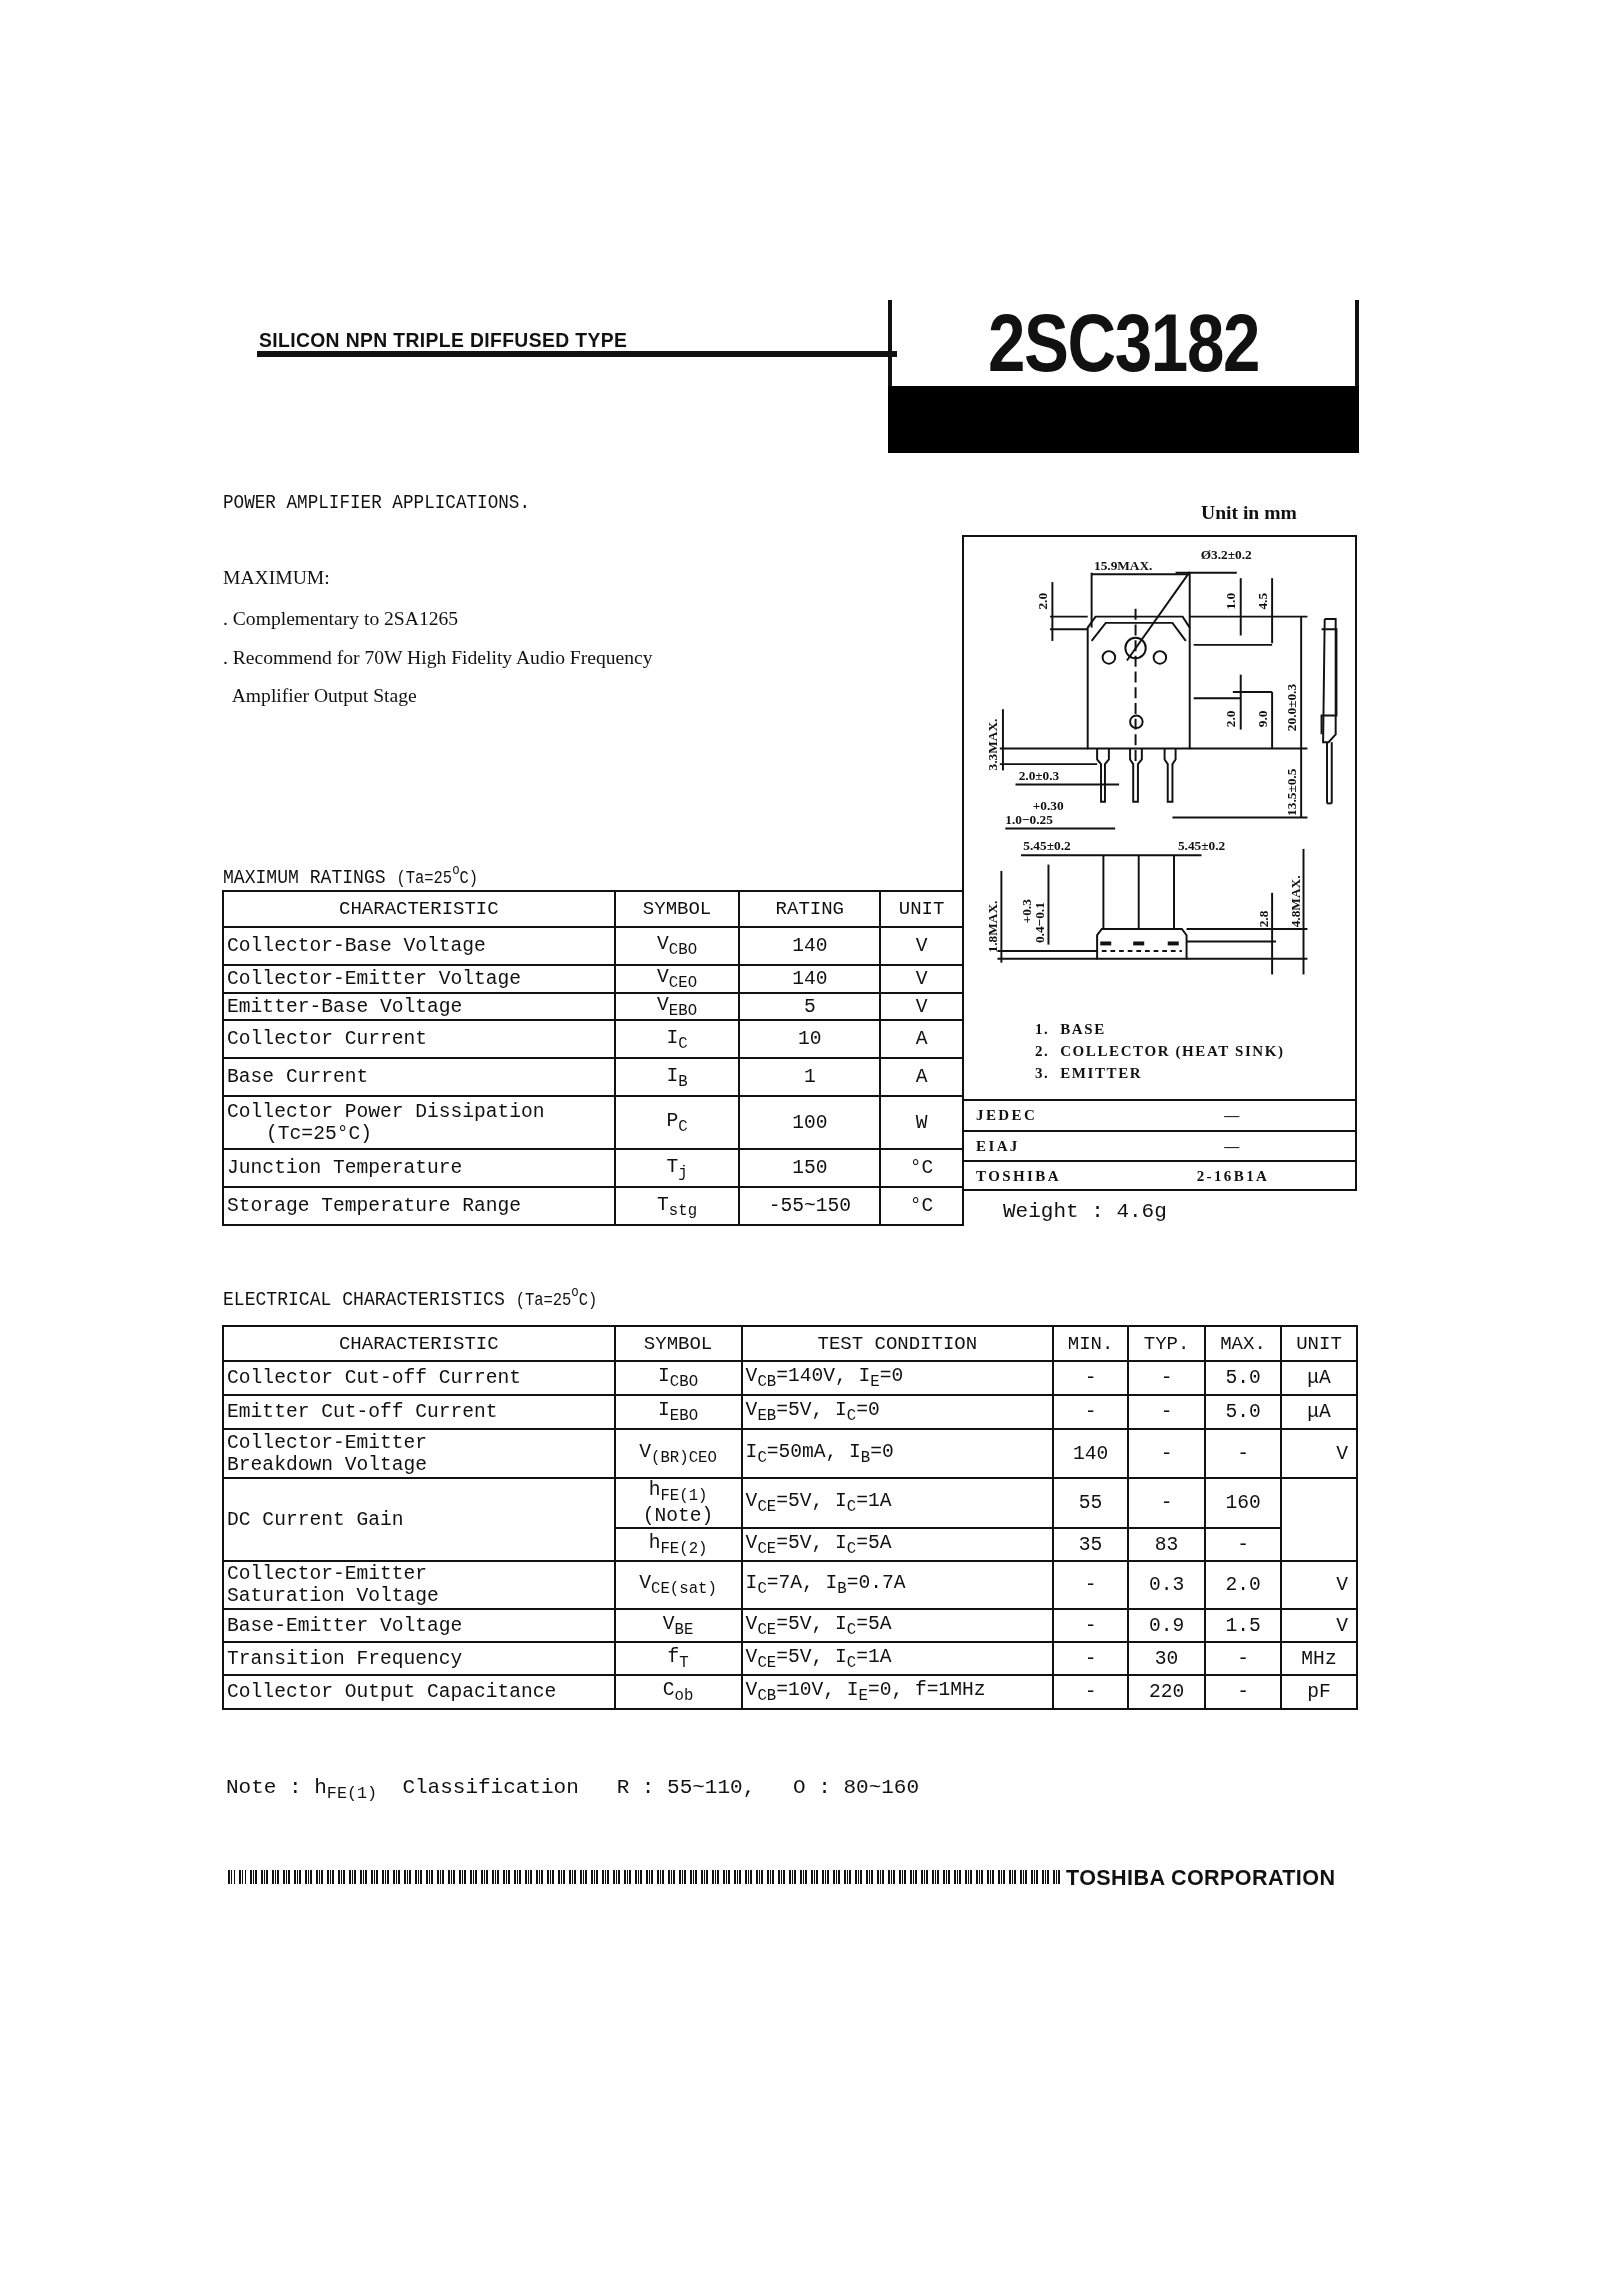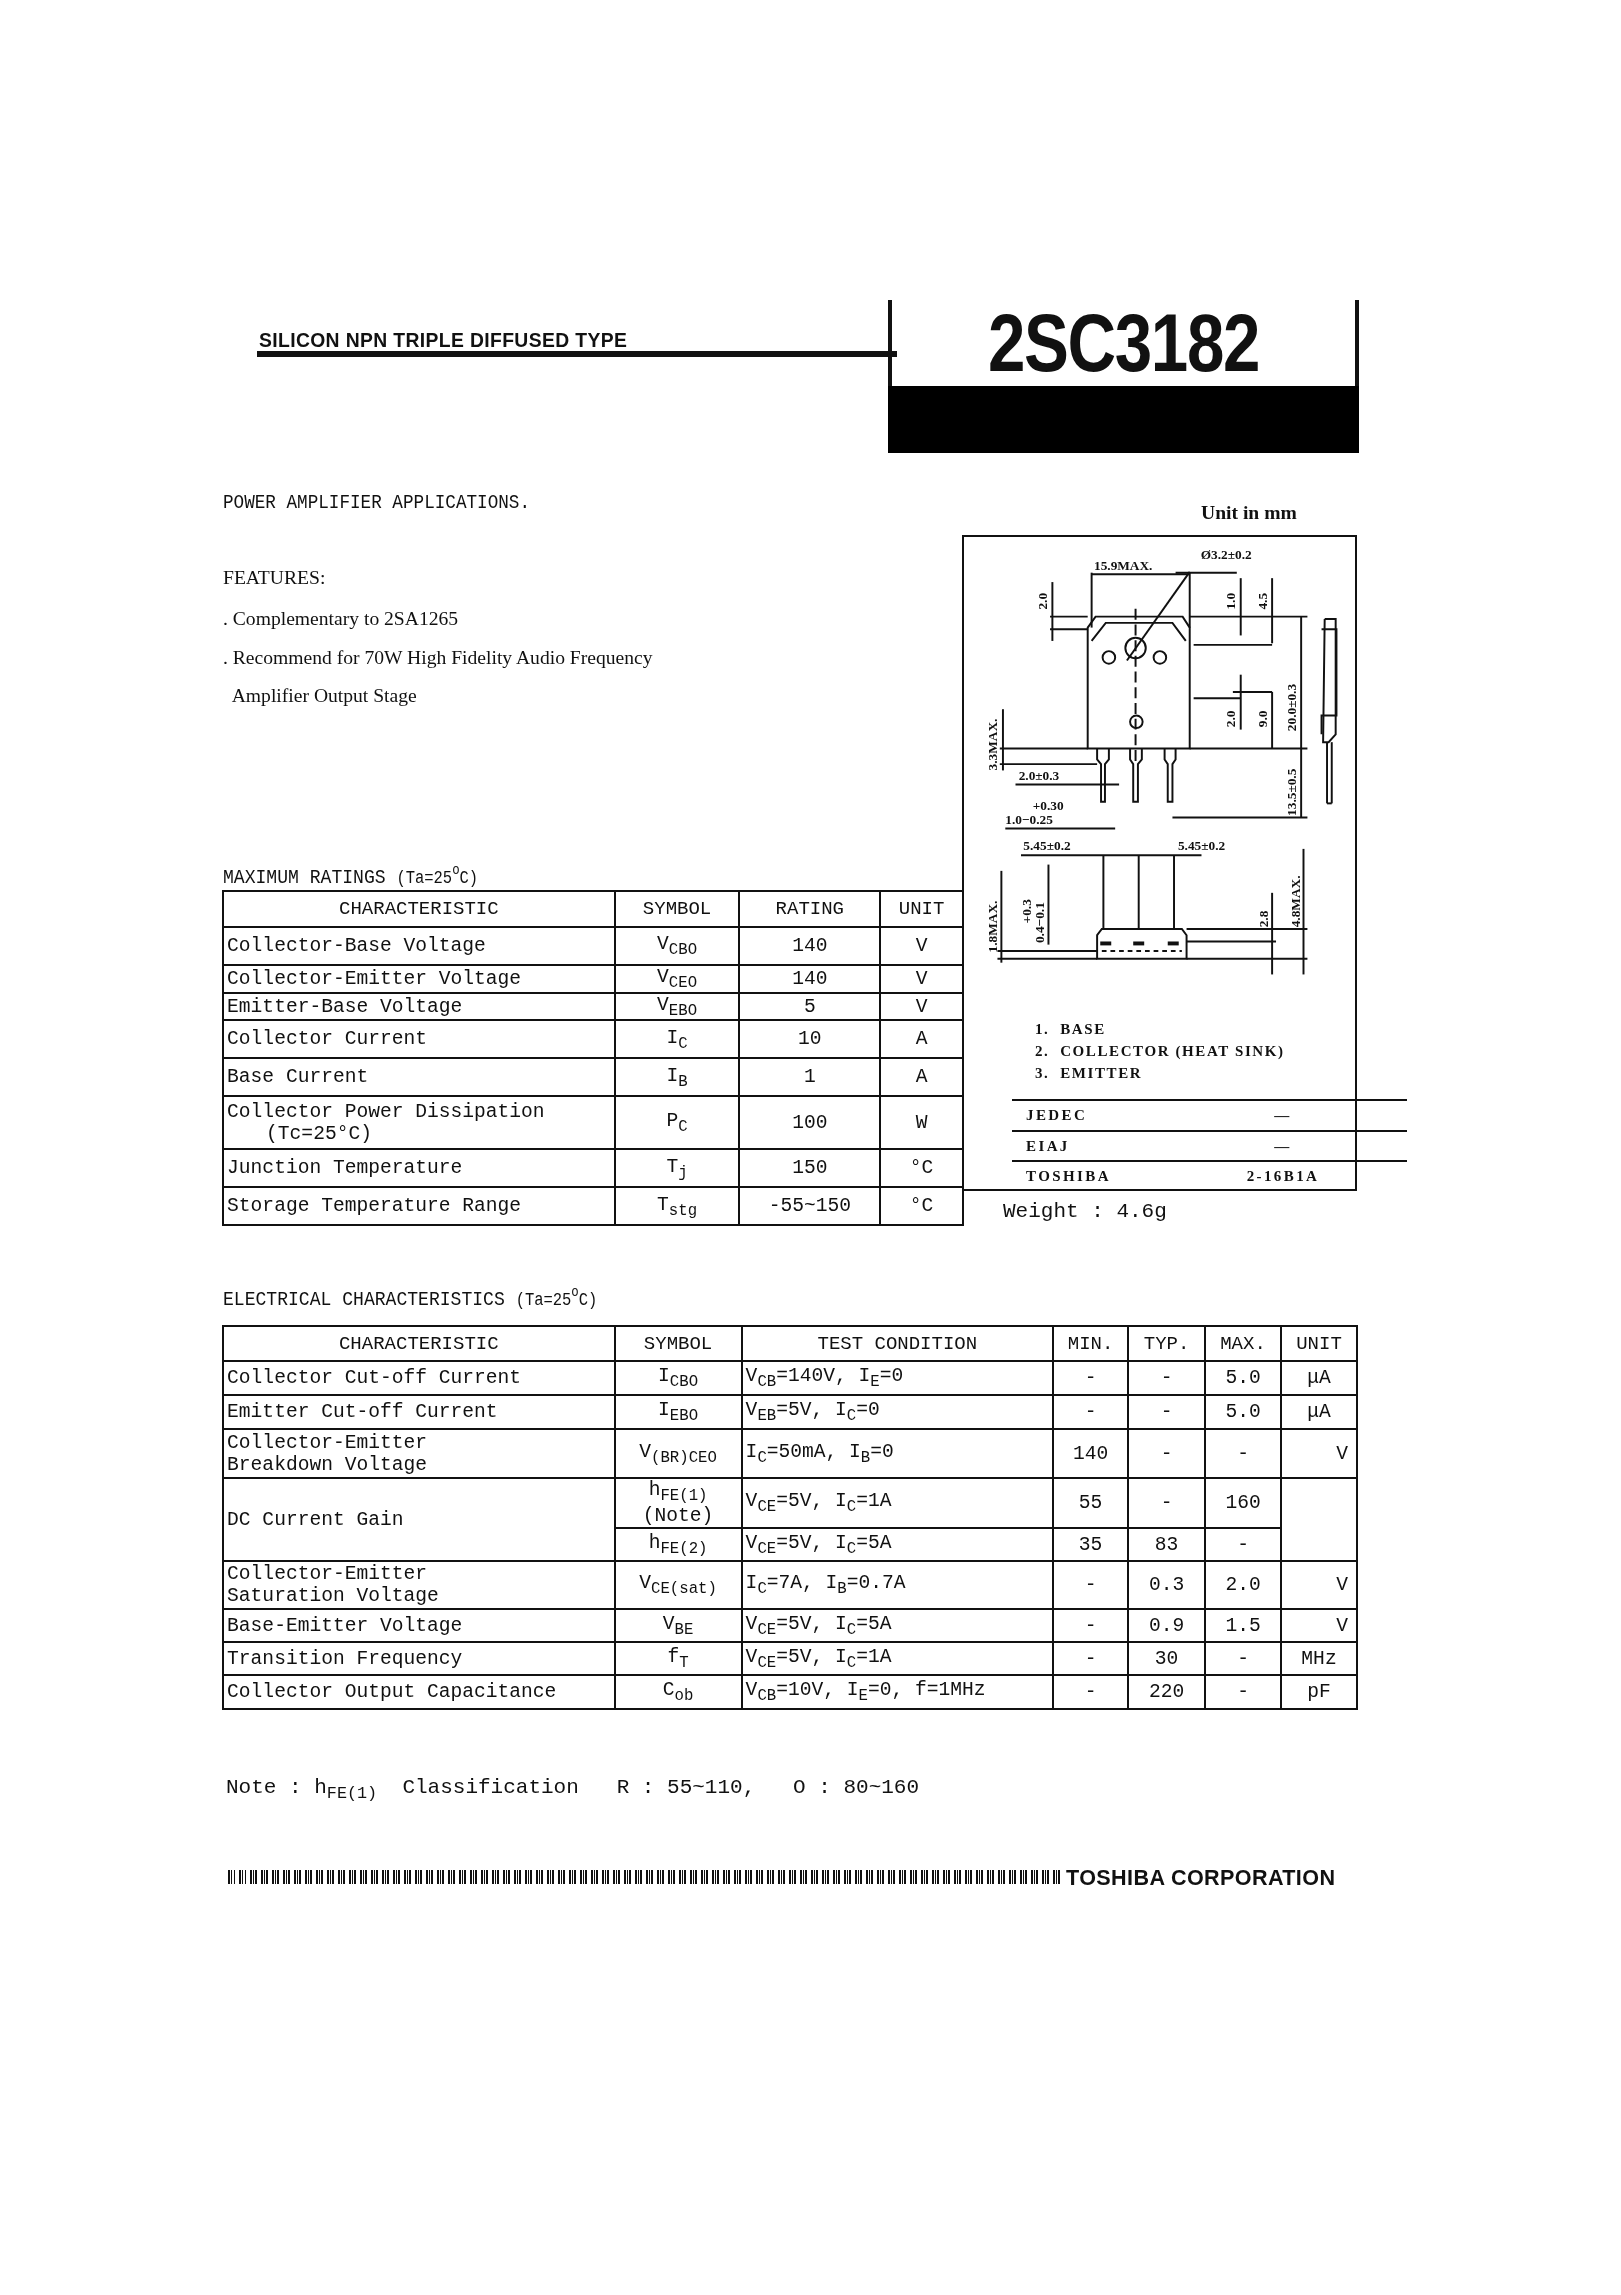--- a/index.html
+++ b/index.html
@@ -19,21 +19,21 @@
 
   
   .applications { left:223px; top:491px; font-size:21px; transform:scaleX(0.84); transform-origin:left; }
   .features-title { left:223px; top:567px; font-size:19.6px; }
   .feature { left:223px; font-size:19.6px; white-space:pre; }
 
   
   .unit-in-mm { left:1201px; top:502px; font-size:19.6px; font-weight:bold; }
   .pkg-box { left:962px; top:535px; width:395px; height:656px; border:2.4px solid #111; box-sizing:border-box; }
   .pin-list { left:1035px; font-size:15px; font-weight:bold; letter-spacing:1.6px; white-space:pre; }
-  .std-row { position:absolute; left:1012px; width:395px; height:31px; border-top:2.4px solid #111; box-sizing:border-box; font-size:15px; font-weight:bold; letter-spacing:2.4px; }
+  .std-row { position:absolute; left:962px; width:395px; height:31px; border-top:2.4px solid #111; box-sizing:border-box; font-size:15px; font-weight:bold; letter-spacing:2.4px; }
   .std-row .k { position:absolute; left:14px; top:6.3px; }
   .std-row .v { position:absolute; left:212px; top:6.3px; width:118px; text-align:center; }
   .weight { left:1003px; top:1200px; font-size:21px; }
 
   
   table.grid { border-collapse:collapse; position:absolute; font-family:Liberation Mono, monospace; font-size:19.6px; }
   table.grid td, table.grid th { border:2.4px solid #111; padding:0 3.1px; font-weight:normal; vertical-align:middle; }
   table.grid th { text-align:center; font-size:19px; }
   .c { text-align:center; }
   .r { text-align:right; padding-right:7.9px !important; }
@@ -55,21 +55,21 @@
 <div class="abs sans subtitle">SILICON NPN TRIPLE DIFFUSED TYPE</div>
 <div class="abs header-rule"></div>
 <div class="abs part-box">
   <div class="vl" style="left:0"></div>
   <div class="vl" style="left:467px"></div>
   <div class="part-number sans">2SC3182</div>
   <div class="black-band"></div>
 </div>
 
 <div class="abs mono applications">POWER AMPLIFIER APPLICATIONS.</div>
-<div class="abs serif features-title">FEATURES:</div>
+<div class="abs serif features-title">MAXIMUM:</div>
 <div class="abs serif feature" style="top:608px">. Complementary to 2SA1265</div>
 <div class="abs serif feature" style="top:647px">. Recommend for 70W High Fidelity Audio Frequency</div>
 <div class="abs serif feature" style="top:685px">  Amplifier Output Stage</div>
 
 <div class="abs serif unit-in-mm">Unit in mm</div>
 <div class="abs pkg-box"></div>
 
 <svg class="abs" style="left:962px;top:535px" width="395" height="565" viewBox="0 0 503 720" font-family="Liberation Serif, DejaVu Serif, serif" font-size="17" font-weight="bold" fill="#111">
   <g stroke="#111" stroke-width="2.5" fill="none">
 

